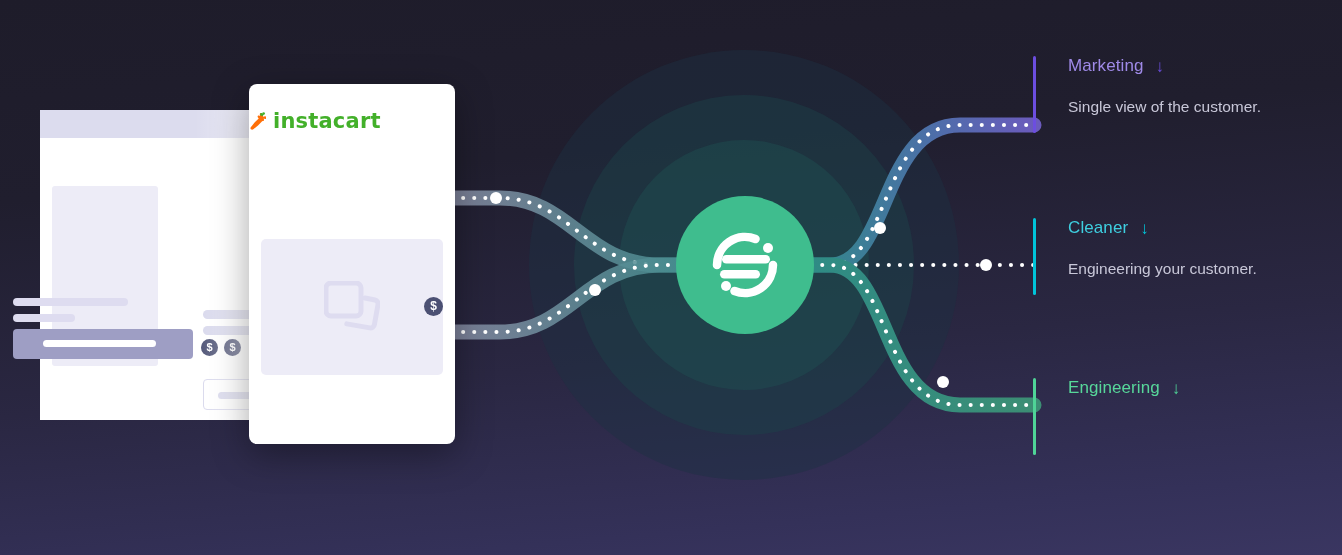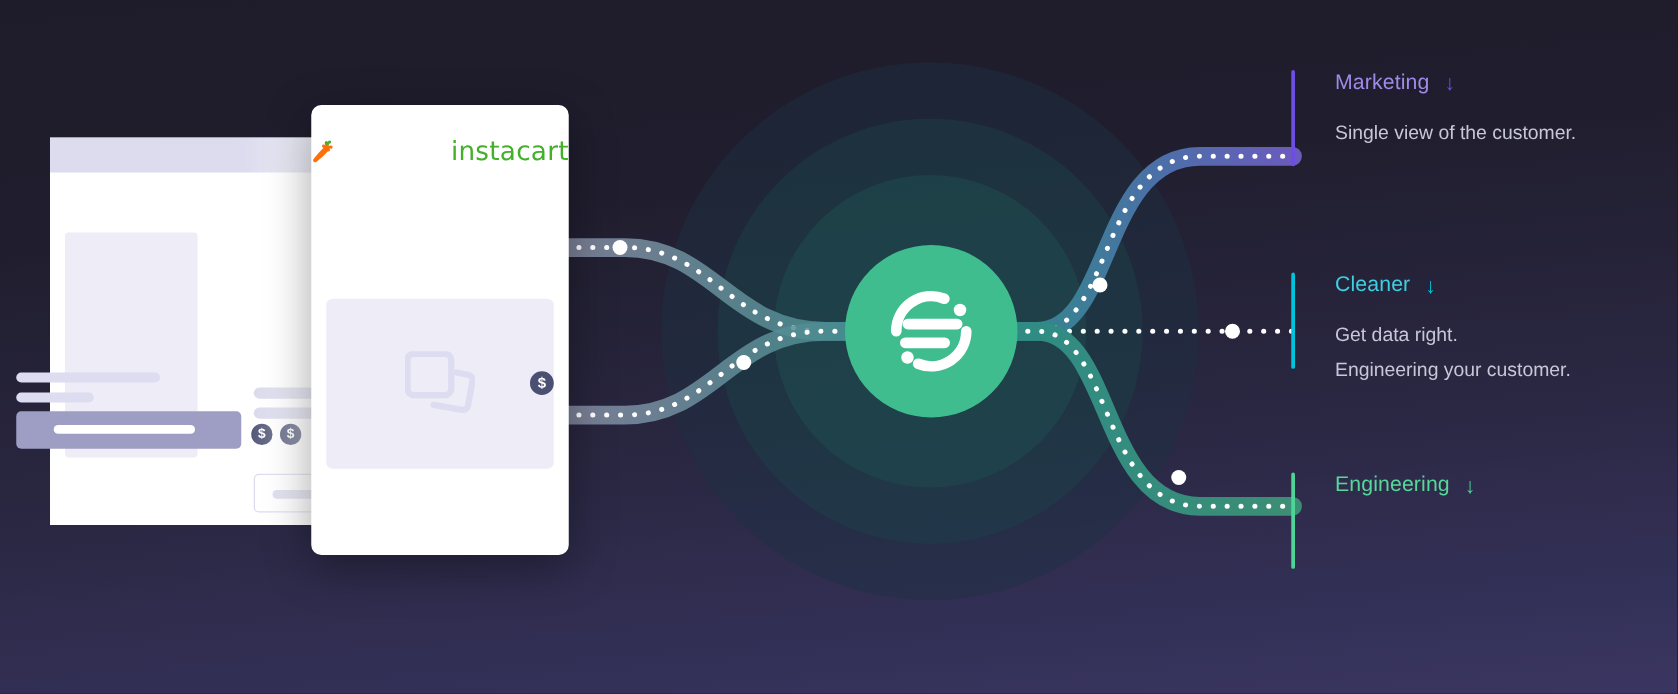--- a/index.html
+++ b/index.html
@@ -77,22 +77,22 @@
   .card {
     position: absolute;
     left: 249px; top: 84px;
     width: 206px; height: 360px;
     background: #ffffff;
     border-radius: 8px;
     box-shadow: 0 10px 36px rgba(0,0,0,.35);
     overflow: hidden;
   }
   .card-logo {
-    display: flex; align-items: center; justify-content: space-between;
-    gap: 7px; height: 74px;
+    display: flex; align-items: center; justify-content: flex-start;
+    gap: 7px; height: 74px; font-weight: bold;
   }
   .carrot { width: 17px; height: 19px; display: block; }
   .instacart-word {
     color: #43b02a;
     font-size: 21px;
     letter-spacing: .2px;
     font-family: "DejaVu Sans", sans-serif;
   }
   .card-hero {
     position: absolute; left: 12px; top: 155px; width: 182px; height: 136px;
@@ -285,21 +285,20 @@
         <div>Single view of the customer.</div>
       </div>
     </div>
   </div>
 
   <div class="channel ch-product">
     <div class="ch-bar" style="background: rgb(0, 196, 217);"></div>
     <div class="ch-text">
       <span class="ch-title" style="color: rgb(62, 207, 224);">Cleaner</span><span class="ch-arrow" style="color: rgb(0, 196, 217);">↓</span>
       <div class="ch-desc">
-        <div>Get data right.</div>
         <div>Engineering your customer.</div>
       </div>
     </div>
   </div>
 
   <div class="channel ch-engineering">
     <div class="ch-bar" style="background: rgb(79, 212, 151);"></div>
     <div class="ch-text">
       <span class="ch-title" style="color: rgb(87, 215, 154);">Engineering</span><span class="ch-arrow" style="color: rgb(79, 212, 151);">↓</span>
     </div>

